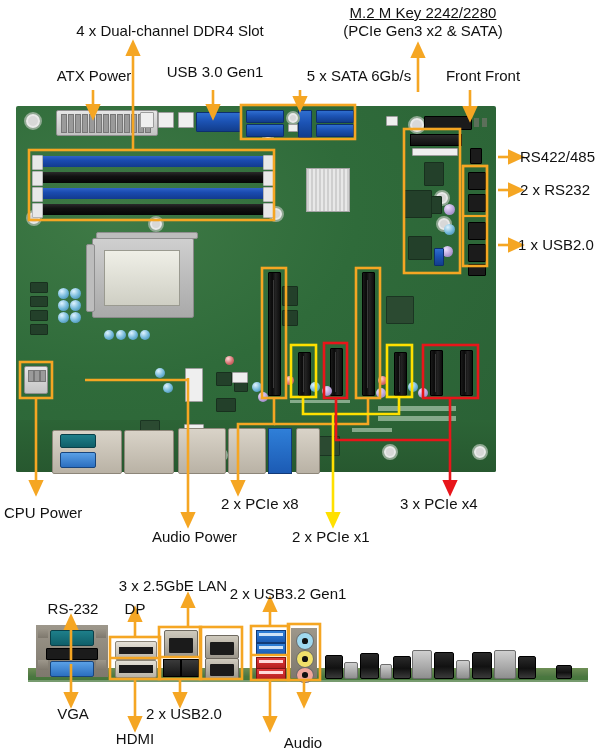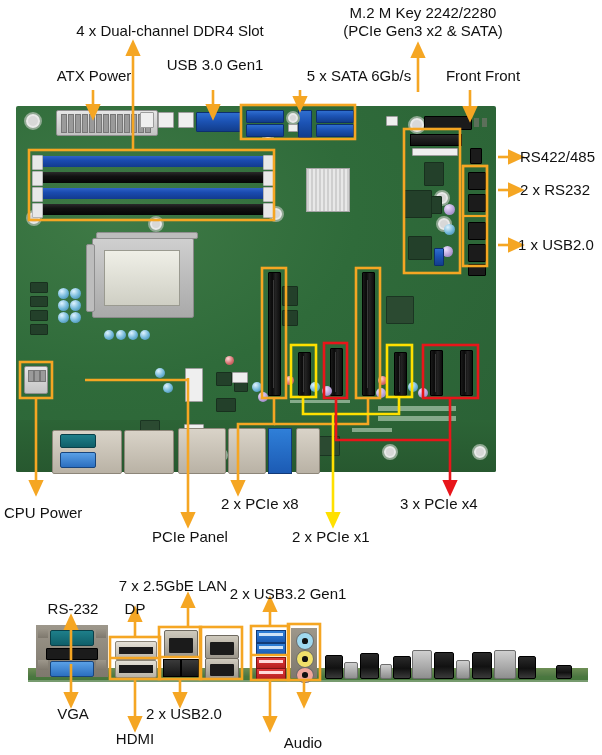--- a/index.html
+++ b/index.html
@@ -376,37 +376,37 @@
       <path d="M270,626 L270,604"></path>
       <path d="M71,664 L71,700"></path>
       <path d="M180,679 L180,700"></path>
       <path d="M304,680 L304,700"></path>
       <path d="M135,679 L135,724"></path>
       <path d="M270,680 L270,724"></path>
     </g>
   </svg>
 
   <div class="lbl c" style="left:170px;top:22px;">4 x Dual-channel DDR4 Slot</div>
-  <div class="lbl c" style="left:423px;top:4px;">M.2 M Key 2242/2280</div>
+  <div class="lbl c" style="left:423px;top:4px;text-decoration:underline;">M.2 M Key 2242/2280</div>
   <div class="lbl c" style="left:423px;top:22px;">(PCIe Gen3 x2 &amp; SATA)</div>
   <div class="lbl c" style="left:94px;top:67px;">ATX Power</div>
-  <div class="lbl c" style="left:215px;top:56px;">USB 3.0 Gen1</div>
+  <div class="lbl c" style="left:215px;top:63px;">USB 3.0 Gen1</div>
   <div class="lbl c" style="left:359px;top:67px;">5 x SATA 6Gb/s</div>
   <div class="lbl c" style="left:483px;top:67px;">Front Front</div>
   <div class="lbl l" style="left:520px;top:148px;">RS422/485</div>
   <div class="lbl l" style="left:520px;top:181px;">2 x RS232</div>
   <div class="lbl l" style="left:518px;top:236px;">1 x USB2.0</div>
   <div class="lbl l" style="left:4px;top:504px;">CPU Power</div>
-  <div class="lbl l" style="left:152px;top:528px;">PCIe Panel</div>
+  <div class="lbl l" style="left:152px;top:528px;">Audio Power</div>
   <div class="lbl l" style="left:221px;top:495px;">2 x PCIe x8</div>
   <div class="lbl l" style="left:292px;top:528px;text-align:center;">2 x PCIe x1</div>
   <div class="lbl l" style="left:400px;top:495px;">3 x PCIe x4</div>
 
   <div class="lbl c" style="left:73px;top:600px;">RS-232</div>
   <div class="lbl c" style="left:135px;top:600px;">DP</div>
-  <div class="lbl c" style="left:173px;top:577px;">7 x 2.5GbE LAN</div>
+  <div class="lbl c" style="left:173px;top:577px;">3 x 2.5GbE LAN</div>
   <div class="lbl c" style="left:288px;top:585px;">2 x USB3.2 Gen1</div>
   <div class="lbl c" style="left:73px;top:705px;">VGA</div>
   <div class="lbl c" style="left:184px;top:705px;">2 x USB2.0</div>
   <div class="lbl c" style="left:303px;top:705px;margin-top:29px;">Audio</div>
   <div class="lbl c" style="left:135px;top:730px;">HDMI</div>
 
 </div>
 
 </body></html>

